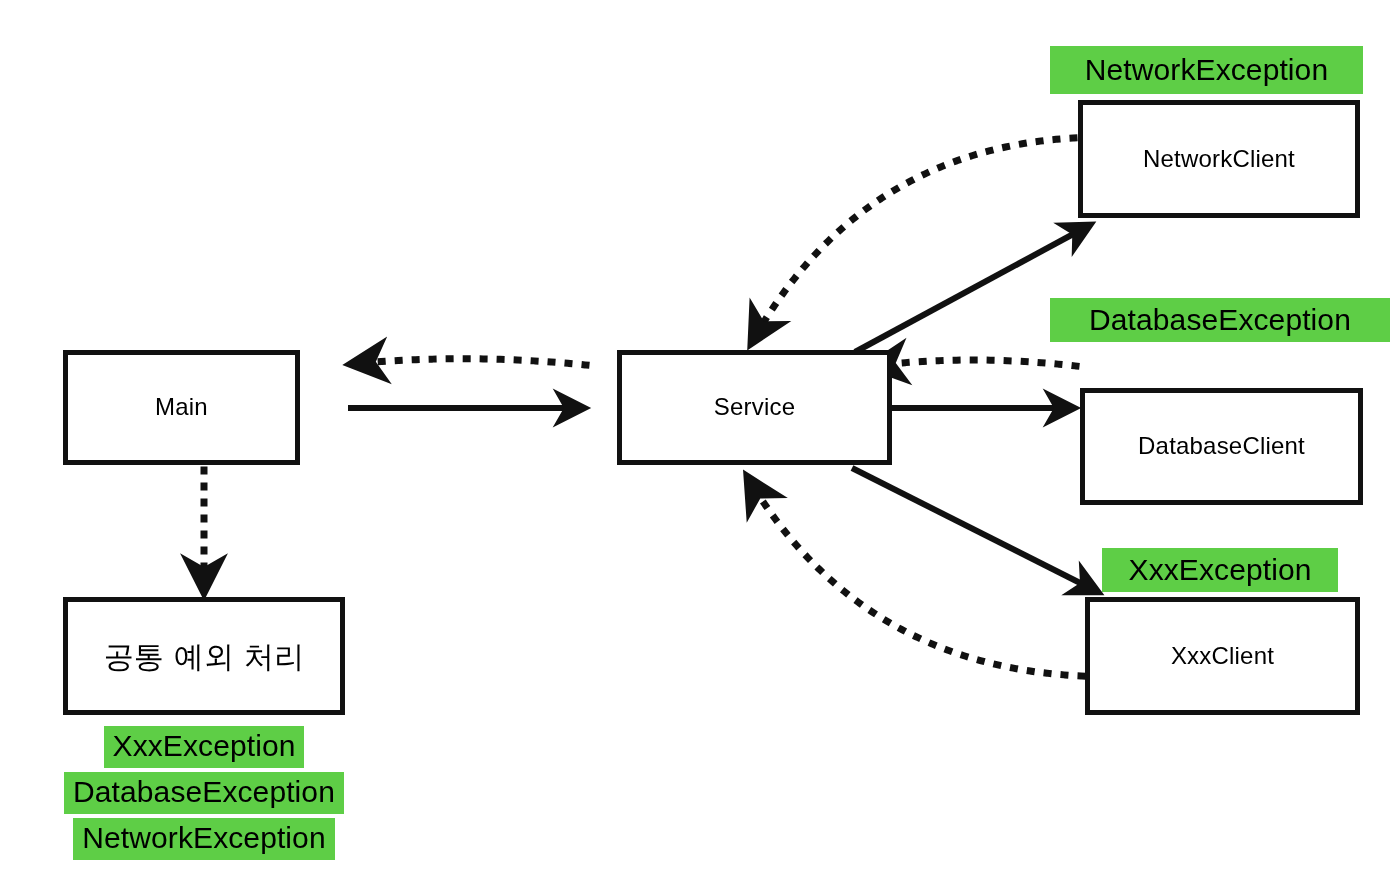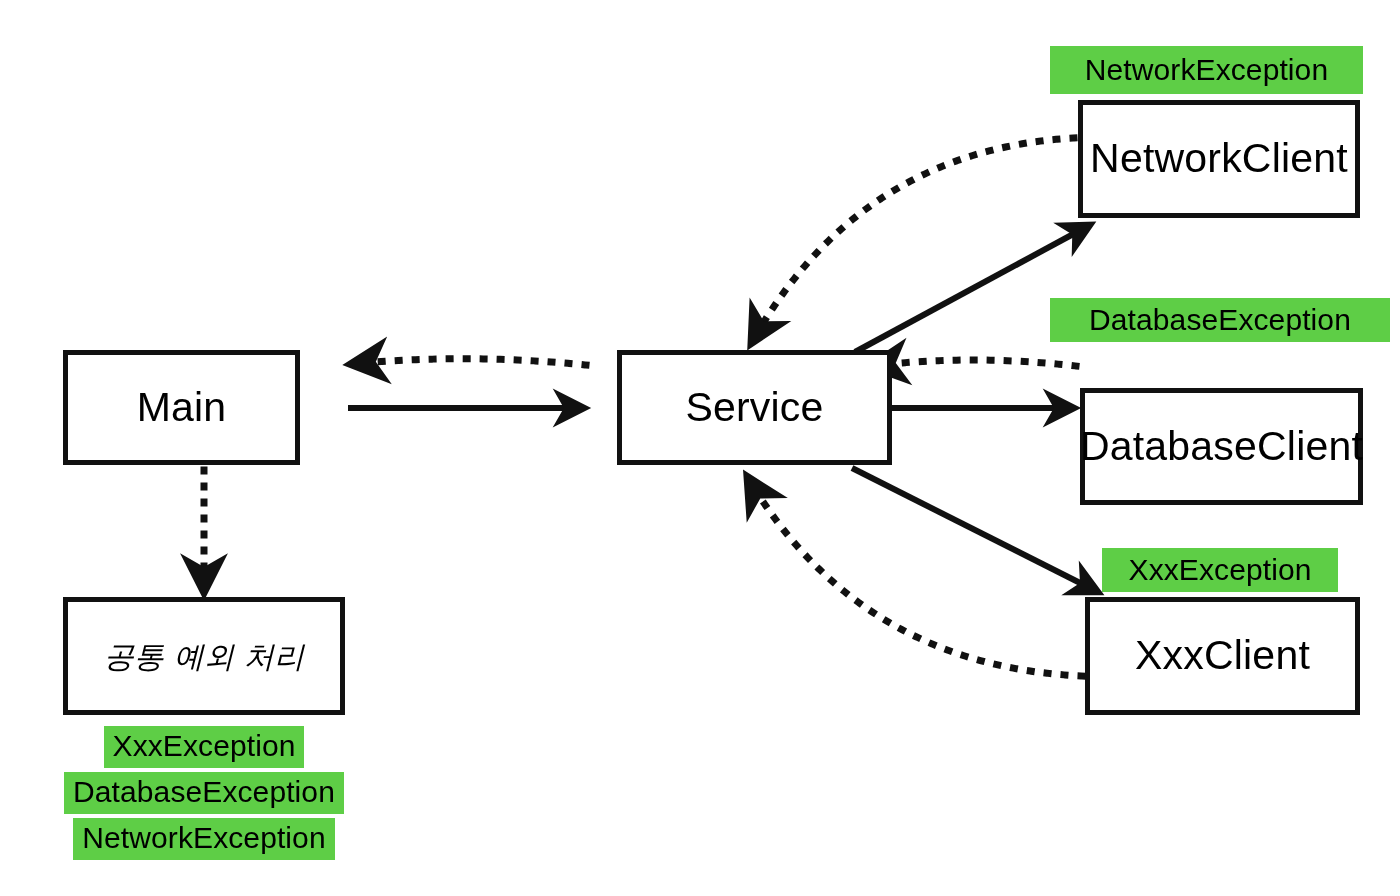--- a/index.html
+++ b/index.html
@@ -32,30 +32,29 @@
     position: absolute;
     box-sizing: border-box;
     background: #ffffff;
     border: 5px solid #111111;
     display: flex;
     align-items: center;
     justify-content: center;
     z-index: 3;
   }
   .node .node-label {
-    font-size: 41px;
+    font-size: 24px;
     color: #000000;
     line-height: 1.1;
     text-align: center;
     letter-spacing: 0.2px;
   }
   .node.korean .node-label {
     font-size: 30px;
     font-family: "DejaVu Sans", "Liberation Sans", sans-serif;
-    font-style: italic;
   }
   .exc-tag {
     position: absolute;
     box-sizing: border-box;
     display: flex;
     align-items: center;
     justify-content: center;
     color: #000000;
     font-size: 30px;
     letter-spacing: 0.1px;

